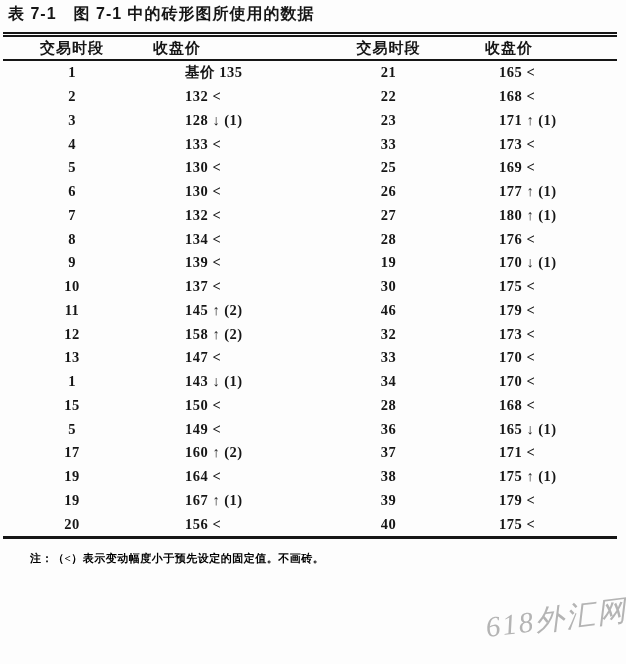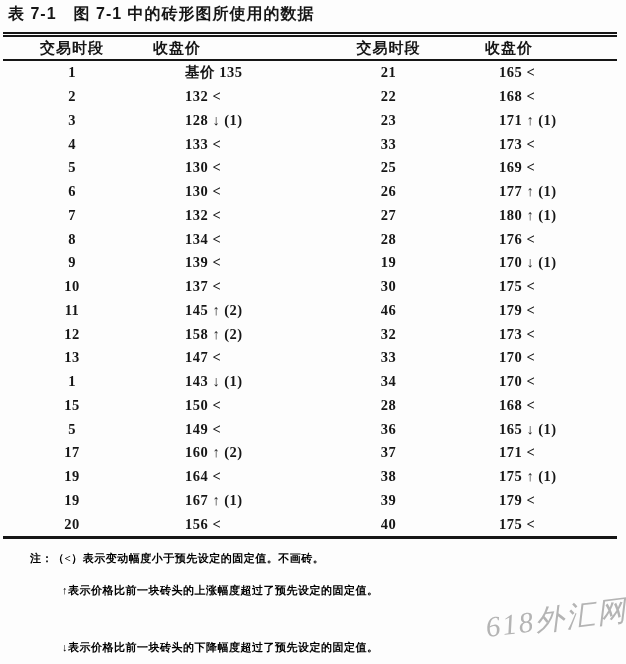--- a/index.html
+++ b/index.html
@@ -241,18 +241,16 @@
           <div class="cell period">20</div>
           <div class="cell price-left">156 &lt;</div>
           <div class="cell period">40</div>
           <div class="cell price-right">175 &lt;</div>
         </div>
 
     </div>
   </div>
 
   <div class="note note-1">注：（&lt;）表示变动幅度小于预先设定的固定值。不画砖。</div>
-  <div class="note note-2">↑表示价格比前一块砖头的上涨幅度超过了预先设定的固定值。</div>
-  <div class="note note-4">↓表示价格比前一块砖头的下降幅度超过了预先设定的固定值。</div>
 
   <div class="watermark">618外汇网</div>
 
 </div>
 
 </body></html>

